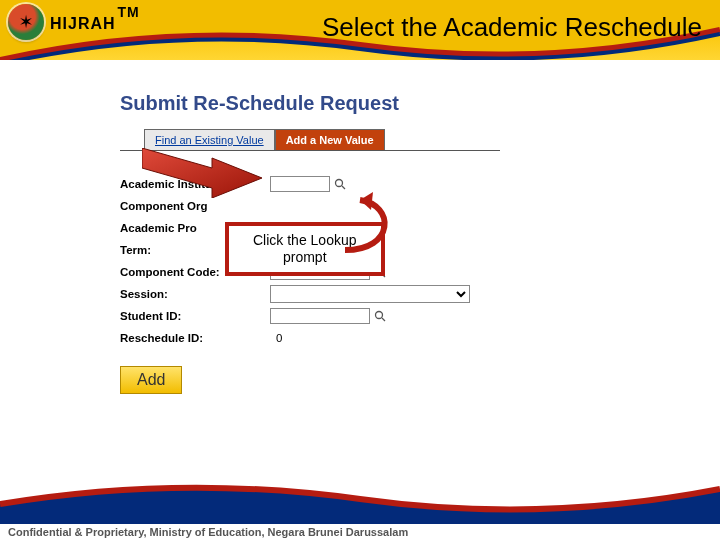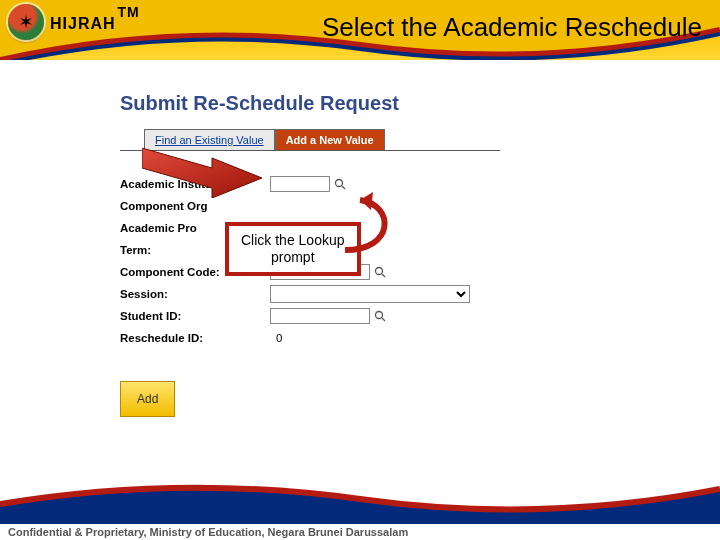--- a/index.html
+++ b/index.html
@@ -132,43 +132,43 @@
   .lookup {
     width: 14px; height: 14px;
     display: inline-flex;
     align-items: center; justify-content: center;
     cursor: pointer;
   }
   .lookup svg { display: block; }
   .val-static { padding-left: 6px; }
 
   .add-btn {
-    margin-top: 32px;
+    margin-top: 17px;
     display: inline-block;
     background: linear-gradient(to bottom, #ffe36a, #f2bd00);
     border: 1px solid #b38900;
-    padding: 10px 16px;
-    font-size: 12px;
+    padding: 4px 16px;
+    font-size: 16px;
     color: #333;
     cursor: pointer;
   }
 
   
   .red-arrow {
     position: absolute;
     left: 142px; top: 148px;
     width: 120px; height: 50px;
     pointer-events: none;
   }
   .bubble {
     position: absolute;
     left: 225px; top: 222px;
     background: #fff;
     border: 4px solid #b51c11;
-    padding: 6px 12px;
+    padding: 6px 24px;
     font-size: 14px;
     color: #000;
     text-align: center;
     line-height: 1.2;
   }
   .curve-arrow {
     position: absolute;
     left: 335px; top: 190px;
     width: 70px; height: 70px;
     pointer-events: none;

